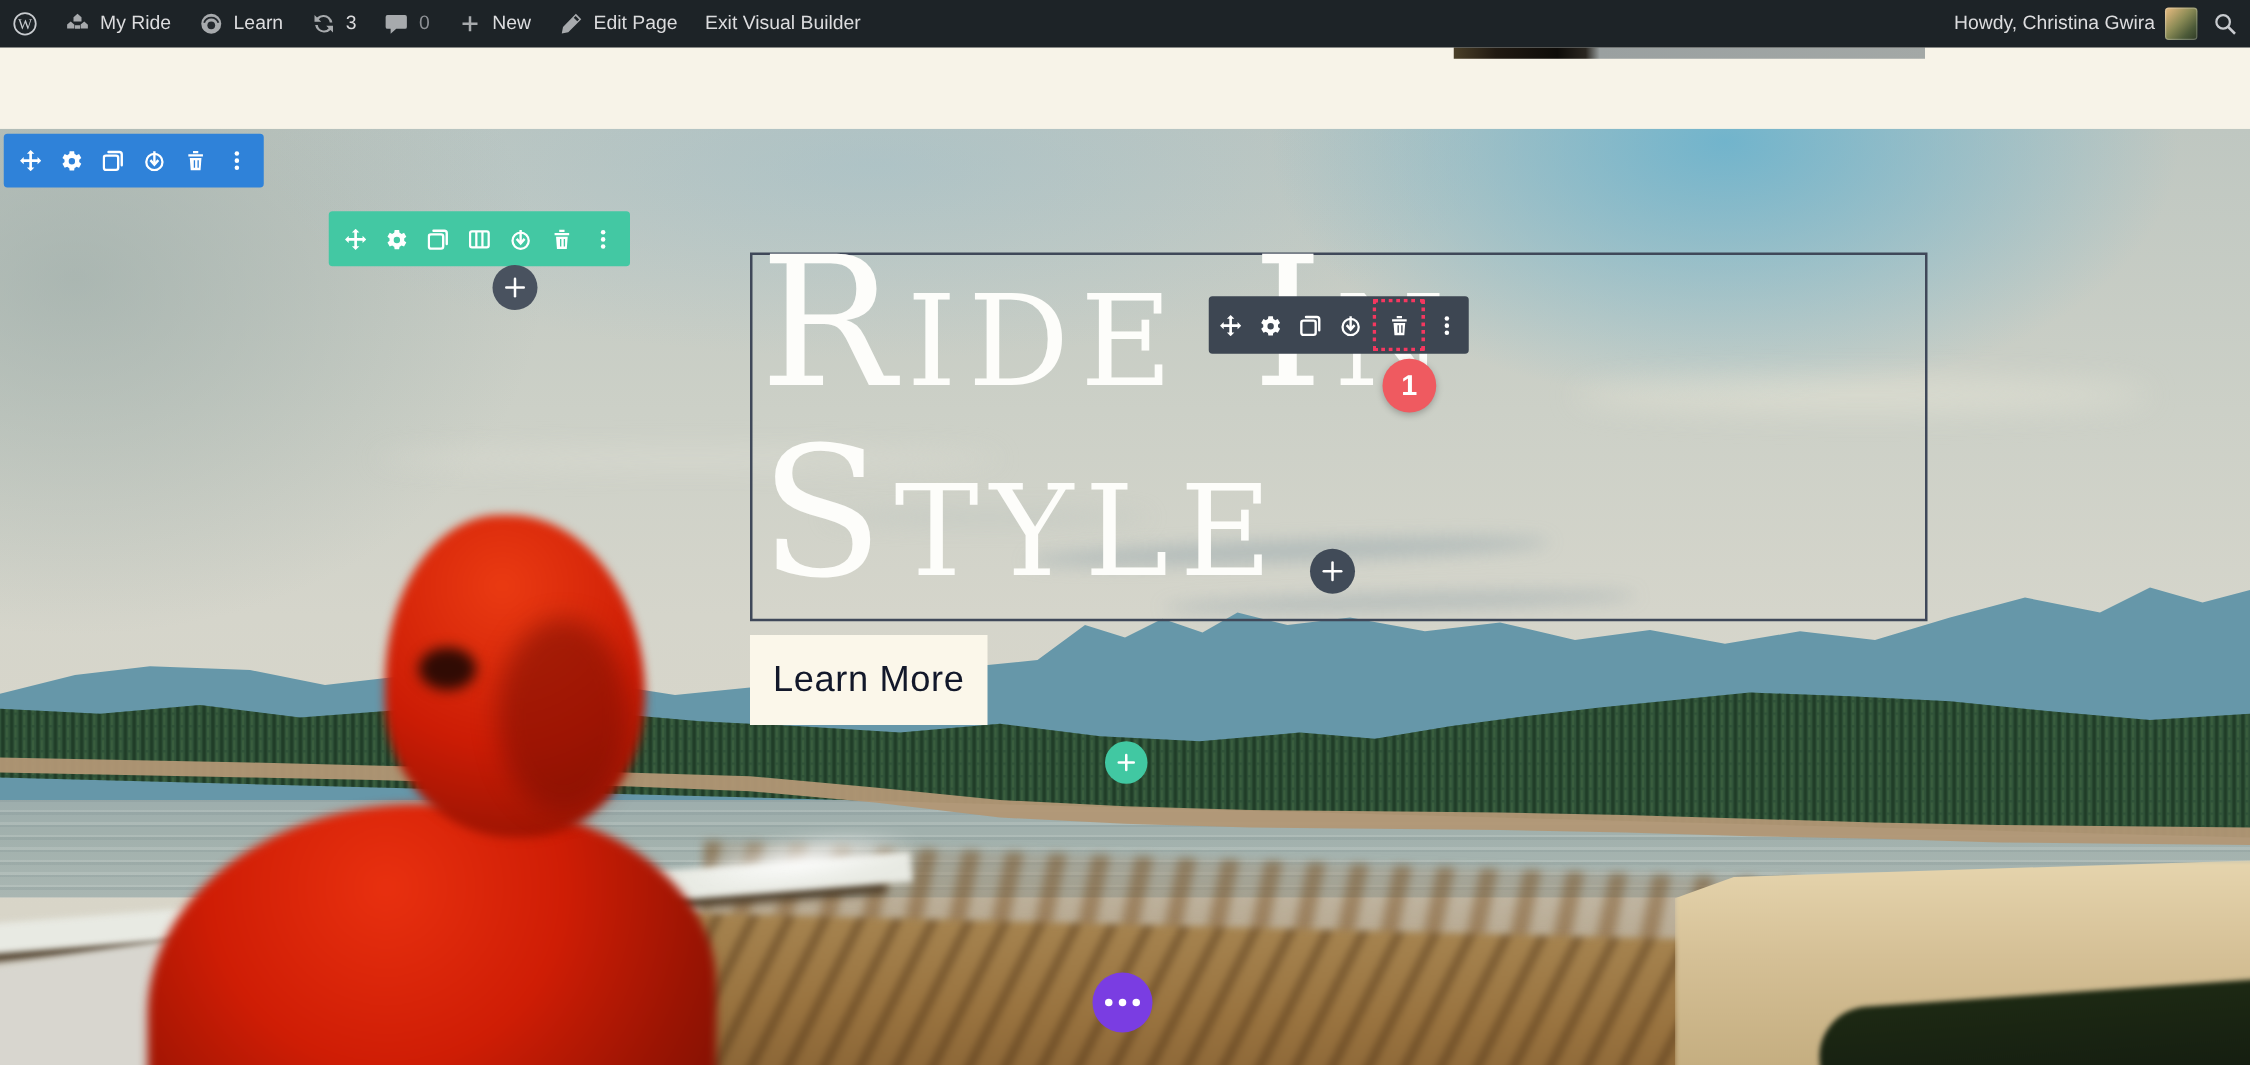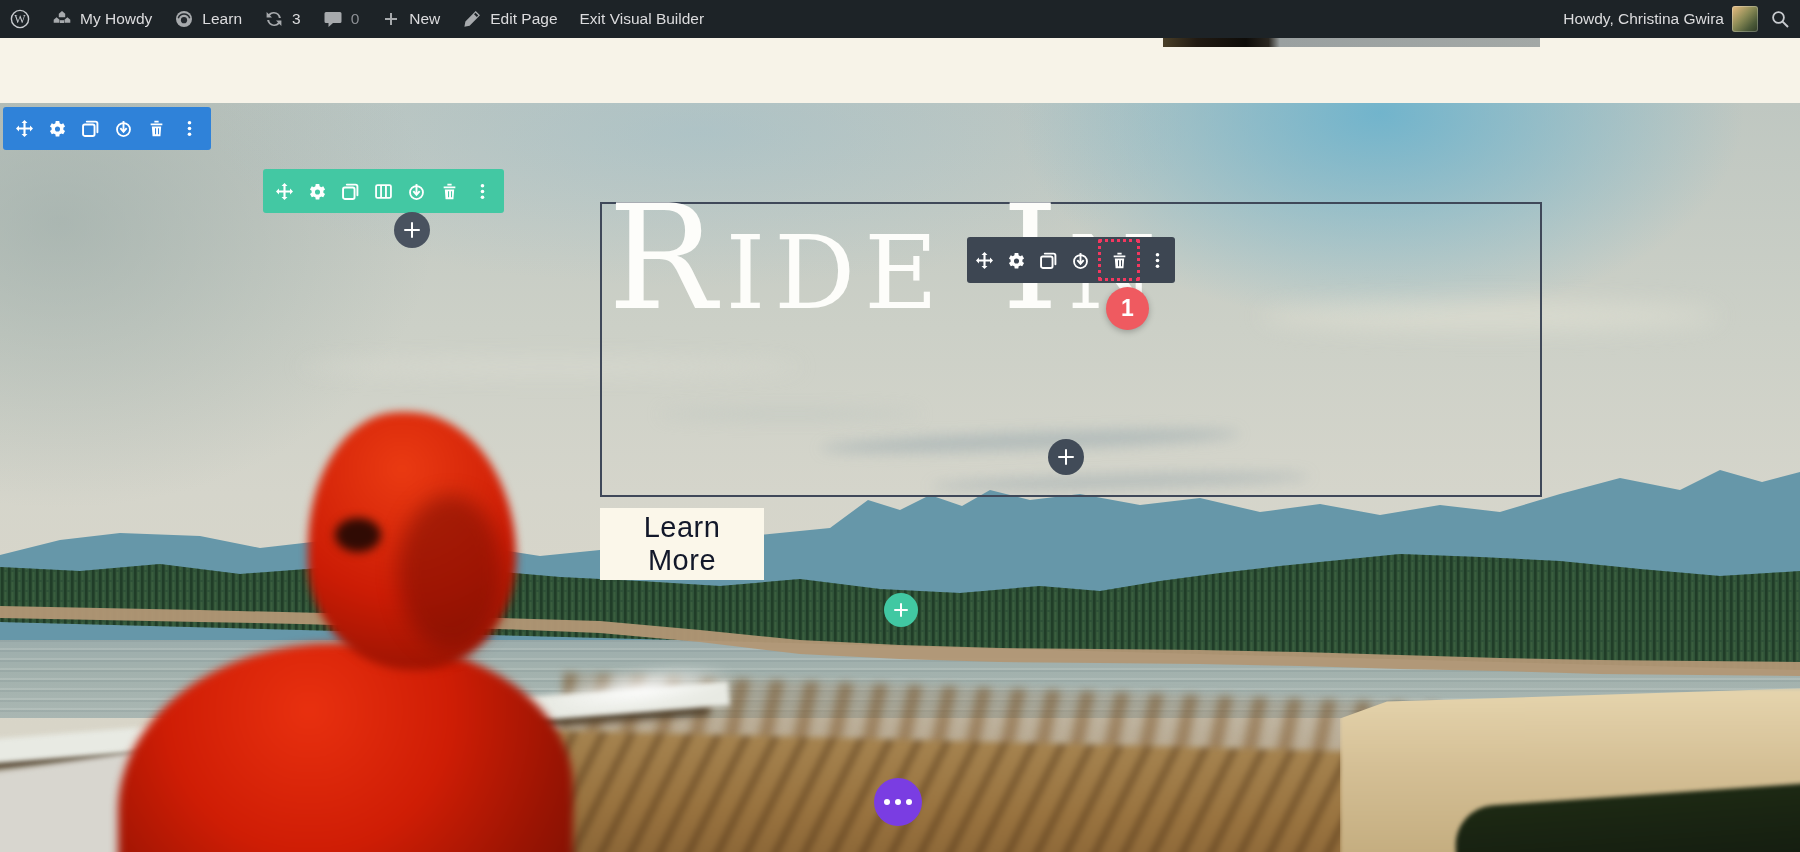--- a/index.html
+++ b/index.html
@@ -96,21 +96,21 @@
          color:#fff;font-size:23px;font-weight:bold;display:flex;align-items:center;justify-content:center;
          z-index:22;box-shadow:0 2px 6px rgba(0,0,0,.25);}
 
   .text-module{position:absolute;left:600px;top:202px;width:942px;height:295px;
                border:2px solid #3f4859;box-sizing:border-box;z-index:10;}
   .hero-heading{position:absolute;left:6px;top:-22px;margin:0;color:#fdfdfa;
      font-family:"DejaVu Serif","Liberation Serif",serif;font-weight:normal;
      font-variant:small-caps;font-size:144px;line-height:152px;letter-spacing:9px;}
   .hero-heading span{display:block;}
 
-  .learn-more{position:absolute;left:600px;top:508px;width:164px;height:72px;background:#fbf7ea;
+  .learn-more{position:absolute;left:600px;top:508px;width:190px;height:72px;background:#fbf7ea;
      border:none;color:#12182a;font-size:29px;font-family:"Liberation Sans",sans-serif;
      display:flex;align-items:center;justify-content:center;letter-spacing:.5px;z-index:12;cursor:pointer;}
 
   .add-circle{position:absolute;border-radius:50%;display:flex;align-items:center;justify-content:center;
               z-index:21;cursor:pointer;}
   .plus-glyph{position:relative;width:16px;height:16px;}
   .plus-glyph::before,.plus-glyph::after{content:"";position:absolute;background:#fff;border-radius:1px;}
   .plus-glyph::before{left:6.7px;top:0;width:2.6px;height:16px;}
   .plus-glyph::after{left:0;top:6.7px;width:16px;height:2.6px;}
   #add-gray{left:394px;top:212px;width:36px;height:36px;}
@@ -175,21 +175,21 @@
     </div>
     <div class="ab-item">
       <span class="ab-icon">
           <svg viewBox="0 0 20 20" fill="#a7aaad">
             <path d="M10 2l3.2 2.8v3.4H6.8V4.8z"></path>
             <path d="M4.6 8.2l2.9 2.5v3.1H1.7v-3.1z"></path>
             <path d="M15.4 8.2l2.9 2.5v3.1h-5.8v-3.1z"></path>
             <rect x="8" y="11.2" width="4" height="2.8"></rect>
           </svg>
         </span>
-      <span>My Howdy</span>
+      <span>My Ride</span>
     </div>
     <div class="ab-item">
       <span class="ab-icon">
           <svg viewBox="0 0 20 20">
             <circle cx="10" cy="10" r="8" fill="#a7aaad"></circle>
             <circle cx="10" cy="11.2" r="3.1" fill="#24292e"></circle>
             <path d="M4.3 9.2a6 6 0 0 1 11.4 0" fill="none" stroke="#24292e" stroke-width="1.5"></path>
           </svg>
         </span>
       <span>Learn</span>
@@ -363,20 +363,21 @@
           <circle cx="8" cy="8" r="1.7" fill="#fff"></circle>
           <circle cx="8" cy="13.4" r="1.7" fill="#fff"></circle>
         </svg>
       </span>
     </div>
   <div class="badge" style="background: rgb(239, 90, 96);">1</div>
 
   <div class="text-module">
     <h1 class="hero-heading">
       <span>Ride In</span>
+      <span>Style</span>
     </h1>
   </div>
 
   <button class="learn-more">Learn More</button>
 
   <div class="add-circle" id="add-gray" style="background: rgb(73, 82, 95);">
       <span class="plus-glyph"></span>
     </div>
   <div class="add-circle" id="add-dark">
       <span class="plus-glyph"></span>

